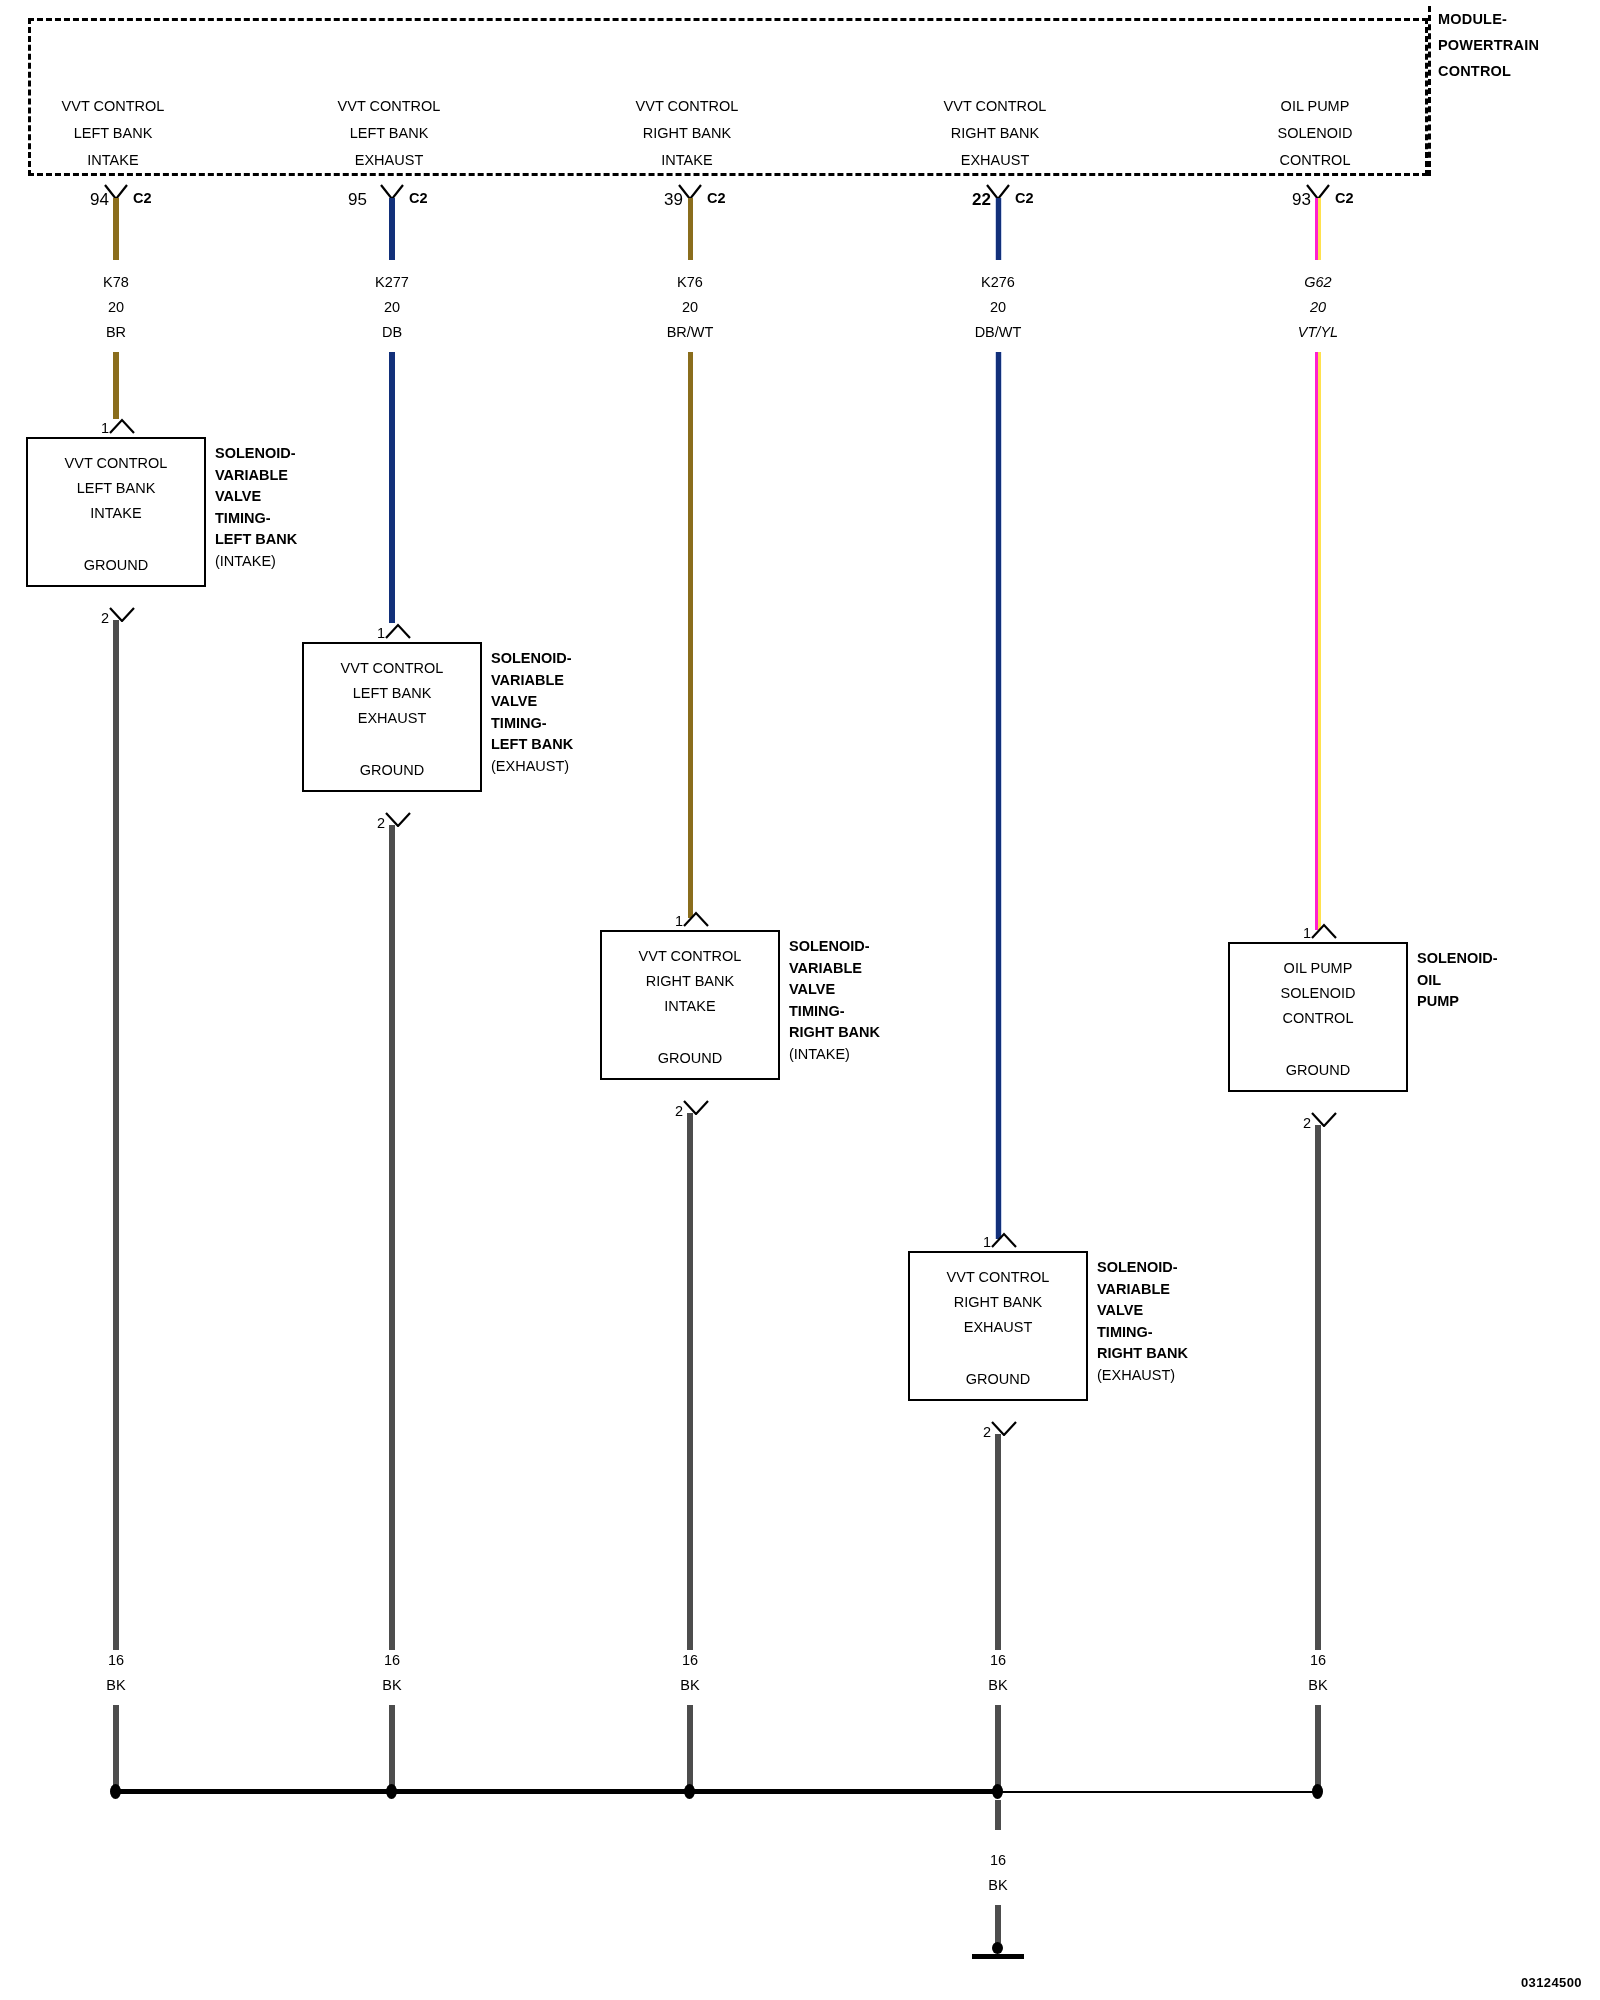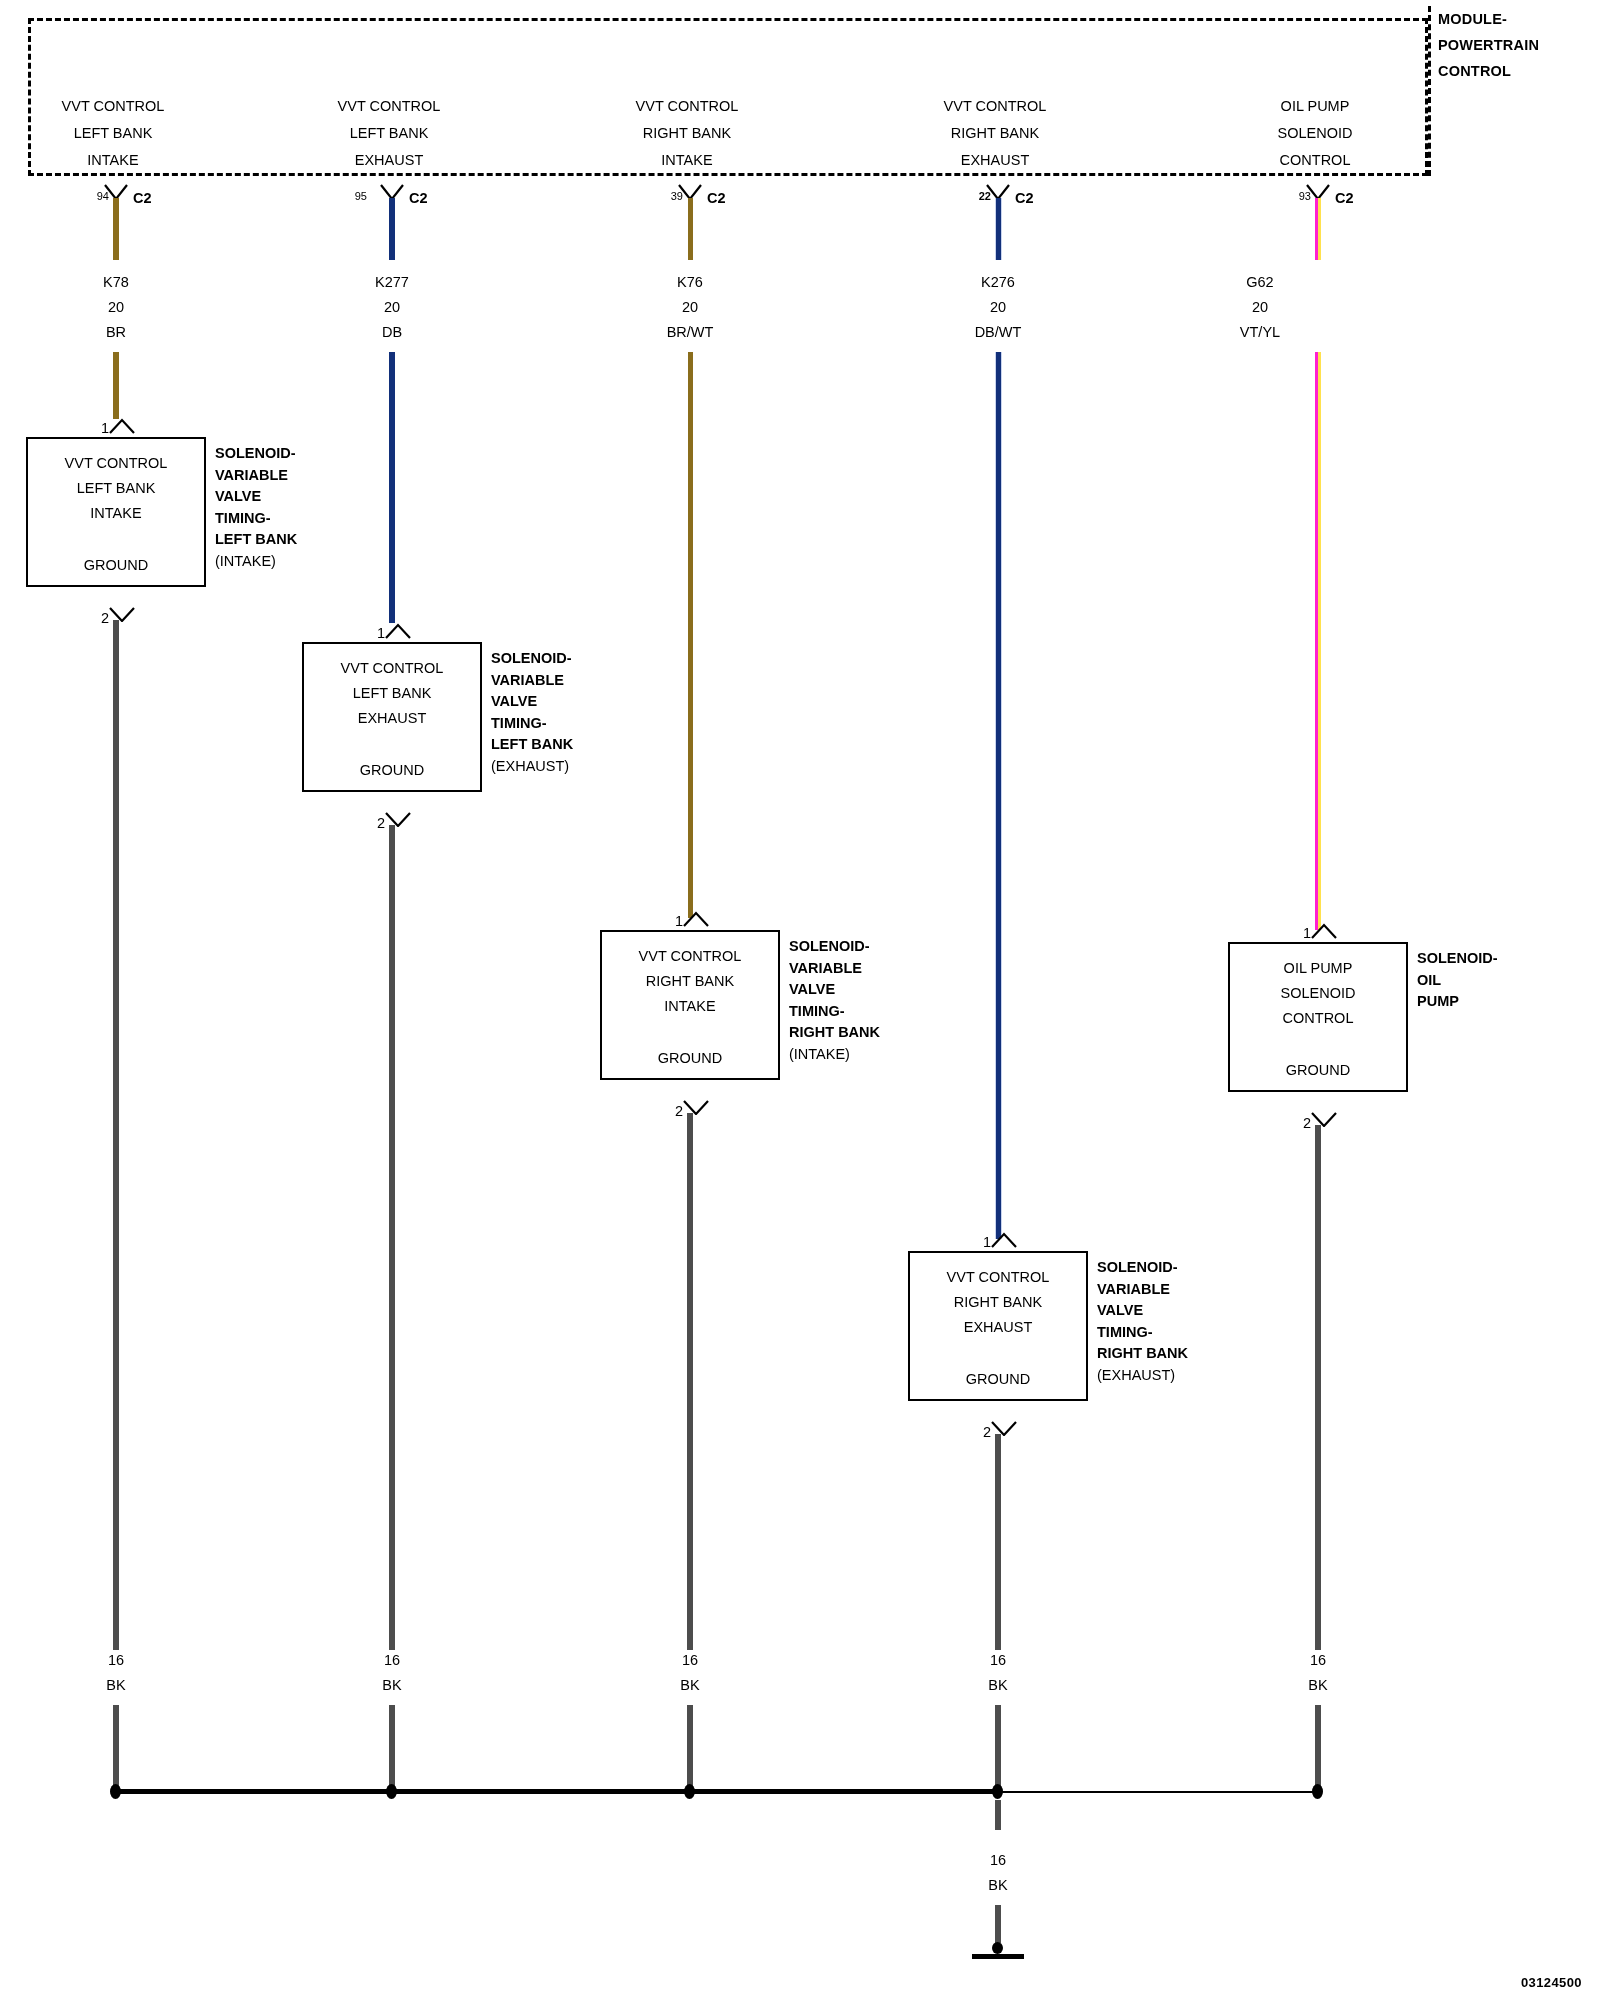--- a/index.html
+++ b/index.html
@@ -44,21 +44,21 @@
     position: absolute;
     width: 220px;
     text-align: center;
     font-size: 14.5px;
     line-height: 27px;
     color: #000;
     white-space: nowrap;
   }
   .pin-num {
     position: absolute;
-    font-size: 11px;
+    font-size: 17px;
     color: #000;
     text-align: right;
     width: 34px;
   }
   .pin-c2 {
     position: absolute;
     font-size: 14.5px;
     font-weight: bold;
     color: #000;
     white-space: nowrap;
@@ -246,21 +246,21 @@
   <div class="wire-label" style="left:590px;  top:270px;">
     <div>K76</div>
     <div>20</div>
     <div>BR/WT</div>
   </div>
   <div class="wire-label" style="left:898px;  top:270px;">
     <div>K276</div>
     <div>20</div>
     <div>DB/WT</div>
   </div>
-  <div class="wire-label" style="left:1160px; top:270px;">
+  <div class="wire-label" style="left:1218px; top:270px;font-style:italic;">
     <div>G62</div>
     <div>20</div>
     <div>VT/YL</div>
   </div>
 
   <div class="wire br" style="left:113px;  top:352px; height:67px;"></div>
   <div class="wire db" style="left:389px;  top:352px; height:271px;"></div>
   <div class="wire brwt" style="left:687px;  top:352px; height:566px;"></div>
   <div class="wire dbwt" style="left:995px;  top:352px; height:887px;"></div>
   <div class="wire vtyl" style="left:1315px; top:352px; height:578px;"></div>

